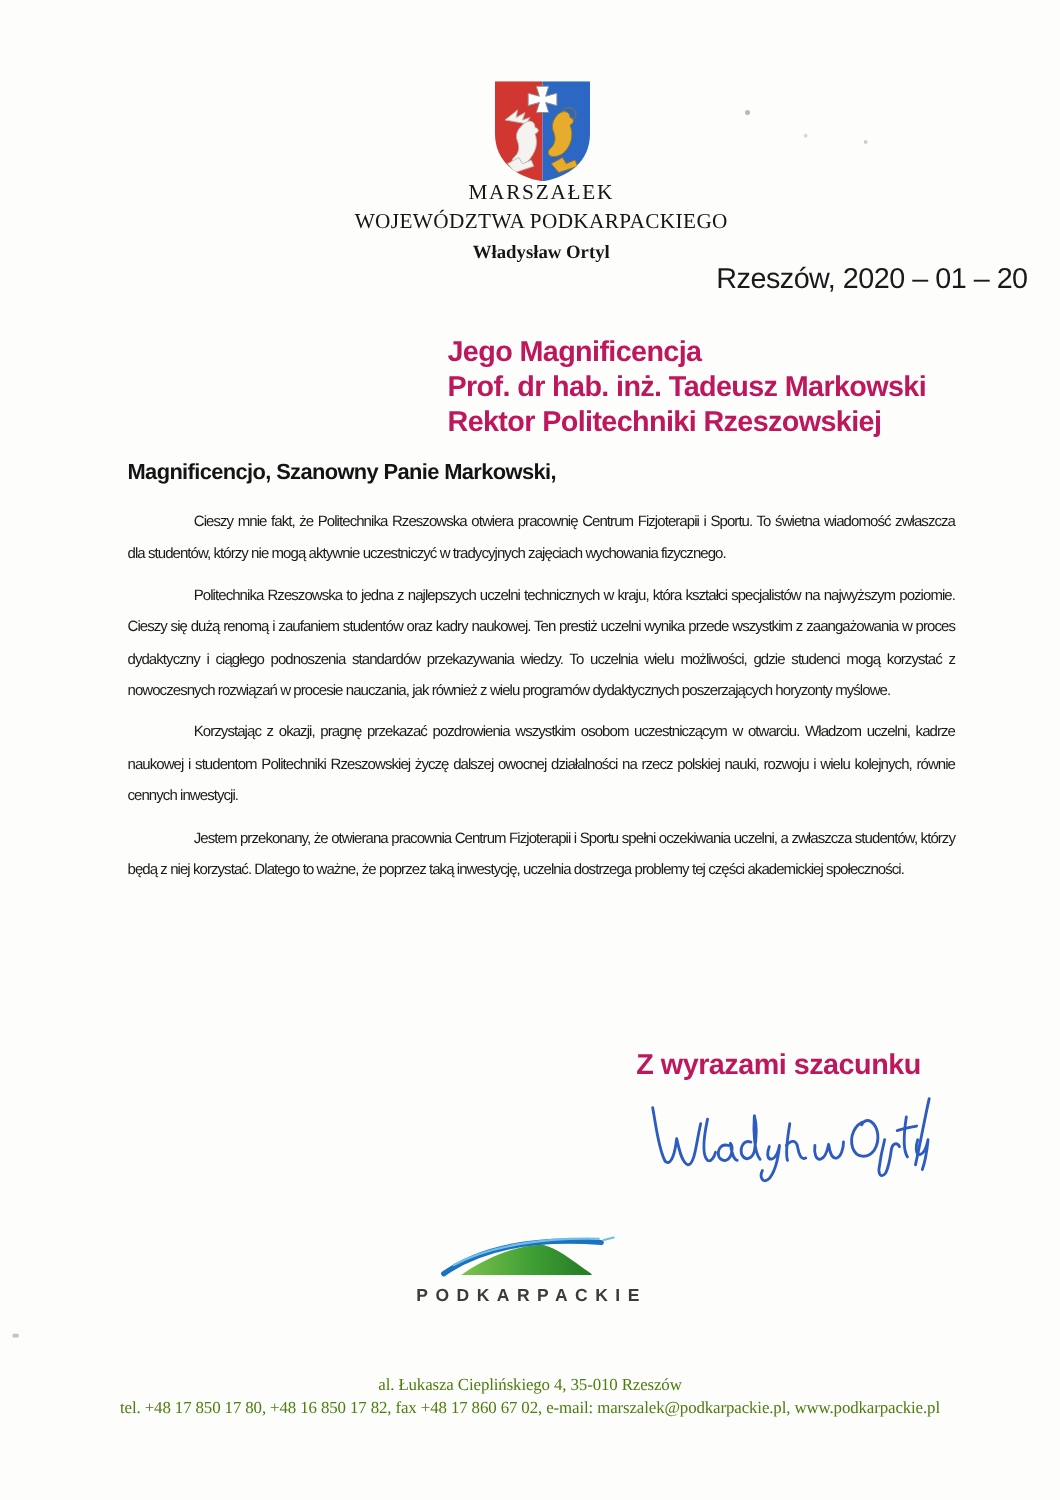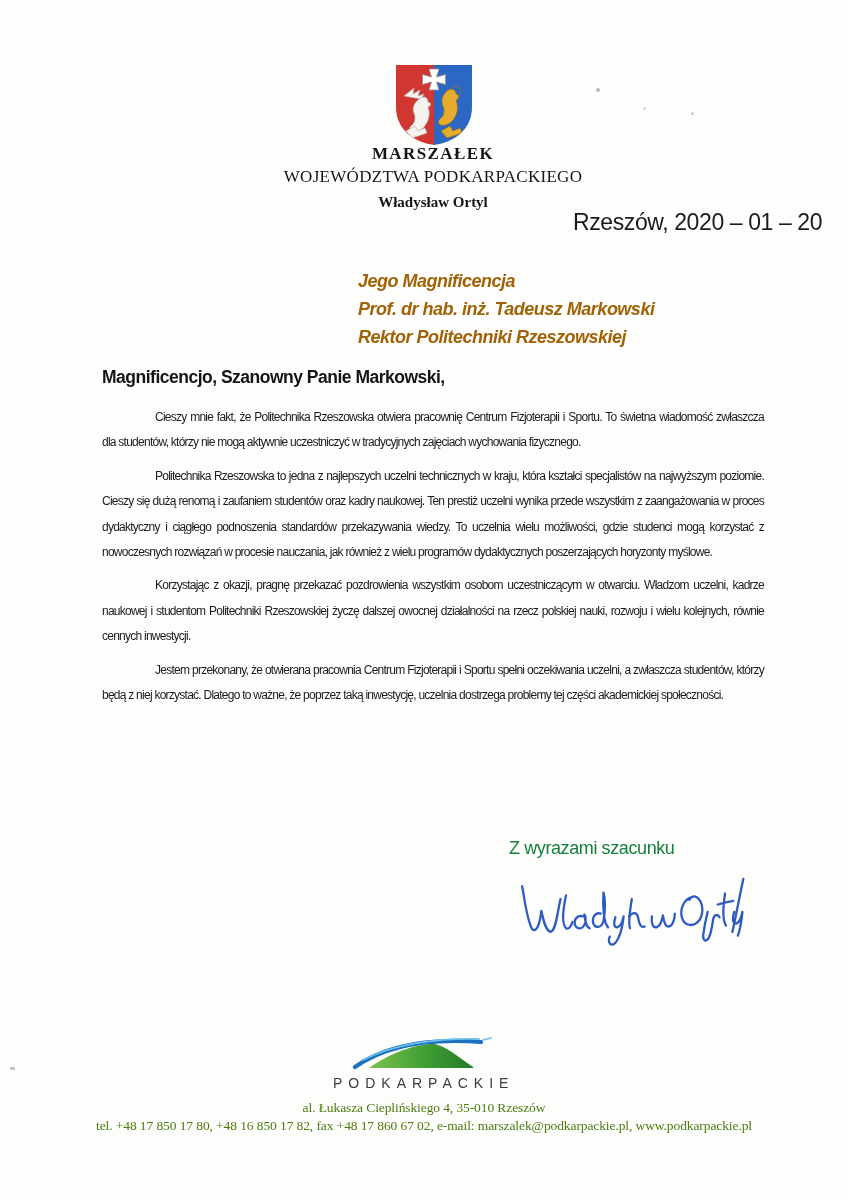--- a/index.html
+++ b/index.html
@@ -14,59 +14,58 @@
     margin:0 auto;
   }
   
   .crest { position:absolute; left:393px; top:63px; }
   .header-block {
     position:absolute; left:183px; top:144px; width:500px;
     text-align:center;
     font-family:"Liberation Serif", serif;
     color:#161616;
   }
-  .header-line1 { font-size:17px; font-weight:bold; letter-spacing:1.4px; }
+  .header-line1 { font-size:17px; font-weight:normal; letter-spacing:1.4px; }
   .header-line2 { font-size:17px; font-weight:normal; letter-spacing:0.3px; margin-top:3px; }
   .header-sub   { font-size:15px; font-weight:bold; margin-top:7px; }
   .date-line {
     position:absolute; left:573px; top:209px;
     font-size:23px; letter-spacing:-0.4px; color:#1a1a1a;
   }
   
   .recipient {
     position:absolute; left:358px; top:267px;
-    font-size:18px; font-weight:bold; line-height:28px; letter-spacing:-0.5px;
-    color:#a16207;
-    font-style:italic;
+    font-size:23px; font-weight:bold; line-height:28px; letter-spacing:-0.5px;
+    color:#be185d;
   }
   .salutation {
     position:absolute; left:102px; top:367px;
     font-size:17.5px; font-weight:bold; letter-spacing:-0.5px;
     color:#141414;
   }
   
   .body-text {
     position:absolute; left:102px; top:405px; width:662px;
     font-size:12px; line-height:25.4px; letter-spacing:-0.75px;
     text-align:justify; color:#1b1b1b;
   }
   .body-text p { text-indent:53px; margin:0 0 8px 0; }
   .closing {
     position:absolute; left:509px; top:838px;
-    font-size:18px; font-weight:normal; letter-spacing:-0.4px;
-    color:#15803d;
+    font-size:23px; font-weight:bold; letter-spacing:-0.4px;
+    color:#be185d;
   }
   
   .signature { position:absolute; left:513px; top:870px; width:234px; height:90px; }
   .visually-hidden {
     position:absolute; width:1px; height:1px; overflow:hidden;
     clip:rect(0 0 0 0); white-space:nowrap;
   }
   
-  .logo-block { position:absolute; left:328px; top:1036px; width:180px; text-align:center; }
+  .logo-block { position:absolute; left:328px; top:988px; width:180px; text-align:center;font-weight:bold; }
   .logo-text {
     display:block; margin-top:1px; padding-left:5px;
     font-size:14px; letter-spacing:6px; color:#3c3c3c;
   }
   .footer-text {
     position:absolute; left:0; top:1099px; width:848px;
     text-align:center;
     font-family:"Liberation Serif", serif;
     font-size:13.5px; letter-spacing:-0.1px; line-height:17.5px;
     color:#4d7c0f;

